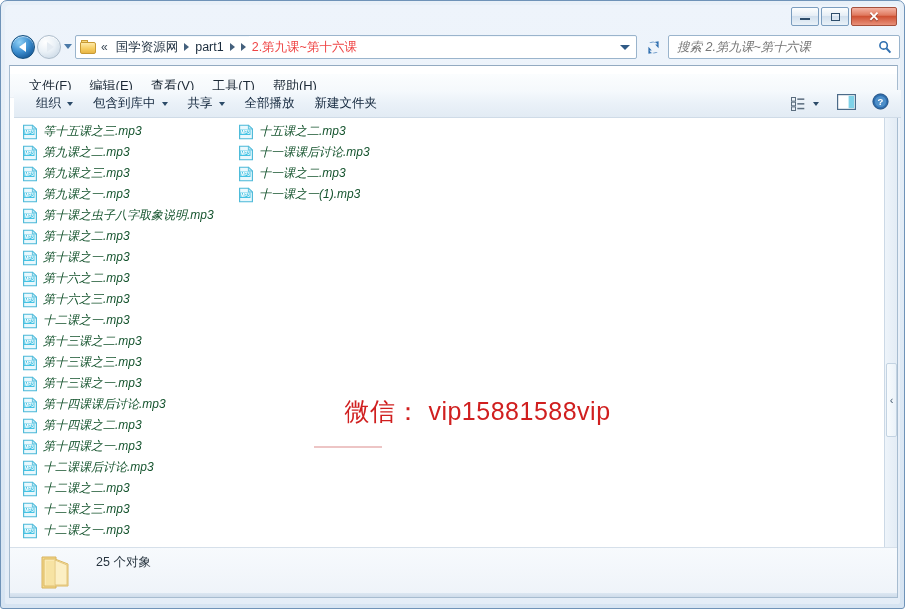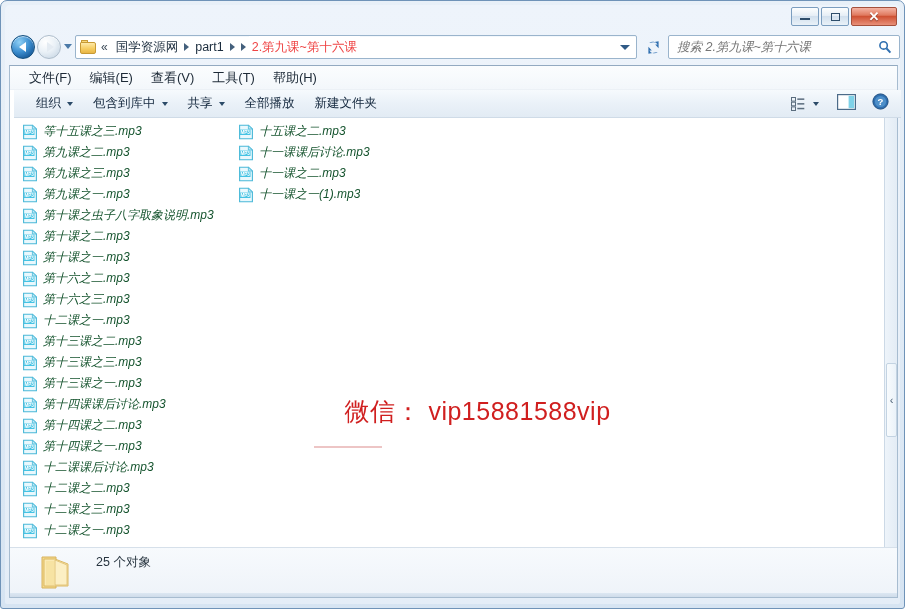--- a/index.html
+++ b/index.html
@@ -211,21 +211,21 @@
     position: absolute;
     left: 8px; top: 64px;
     width: 889px; height: 533px;
     background: #ffffff;
     border: 1px solid #a7bcd0;
     border-top-color: #93aac1;
   }
 
   
   #menubar {
-    position: absolute; left: 0; top: 0;
+    position: absolute; left: 0; top: 8px;
     width: 887px; height: 24px;
     background: linear-gradient(180deg,#fbfdfe 0%, #f3f7fb 100%);
     display: flex; align-items: center;
     padding-left: 10px;
     border-bottom: 1px solid #ecf1f6;
   }
   .menu-item {
     font-size: 13px;
     color: #1d2a37;
     padding: 2px 9px 2px 9px;

